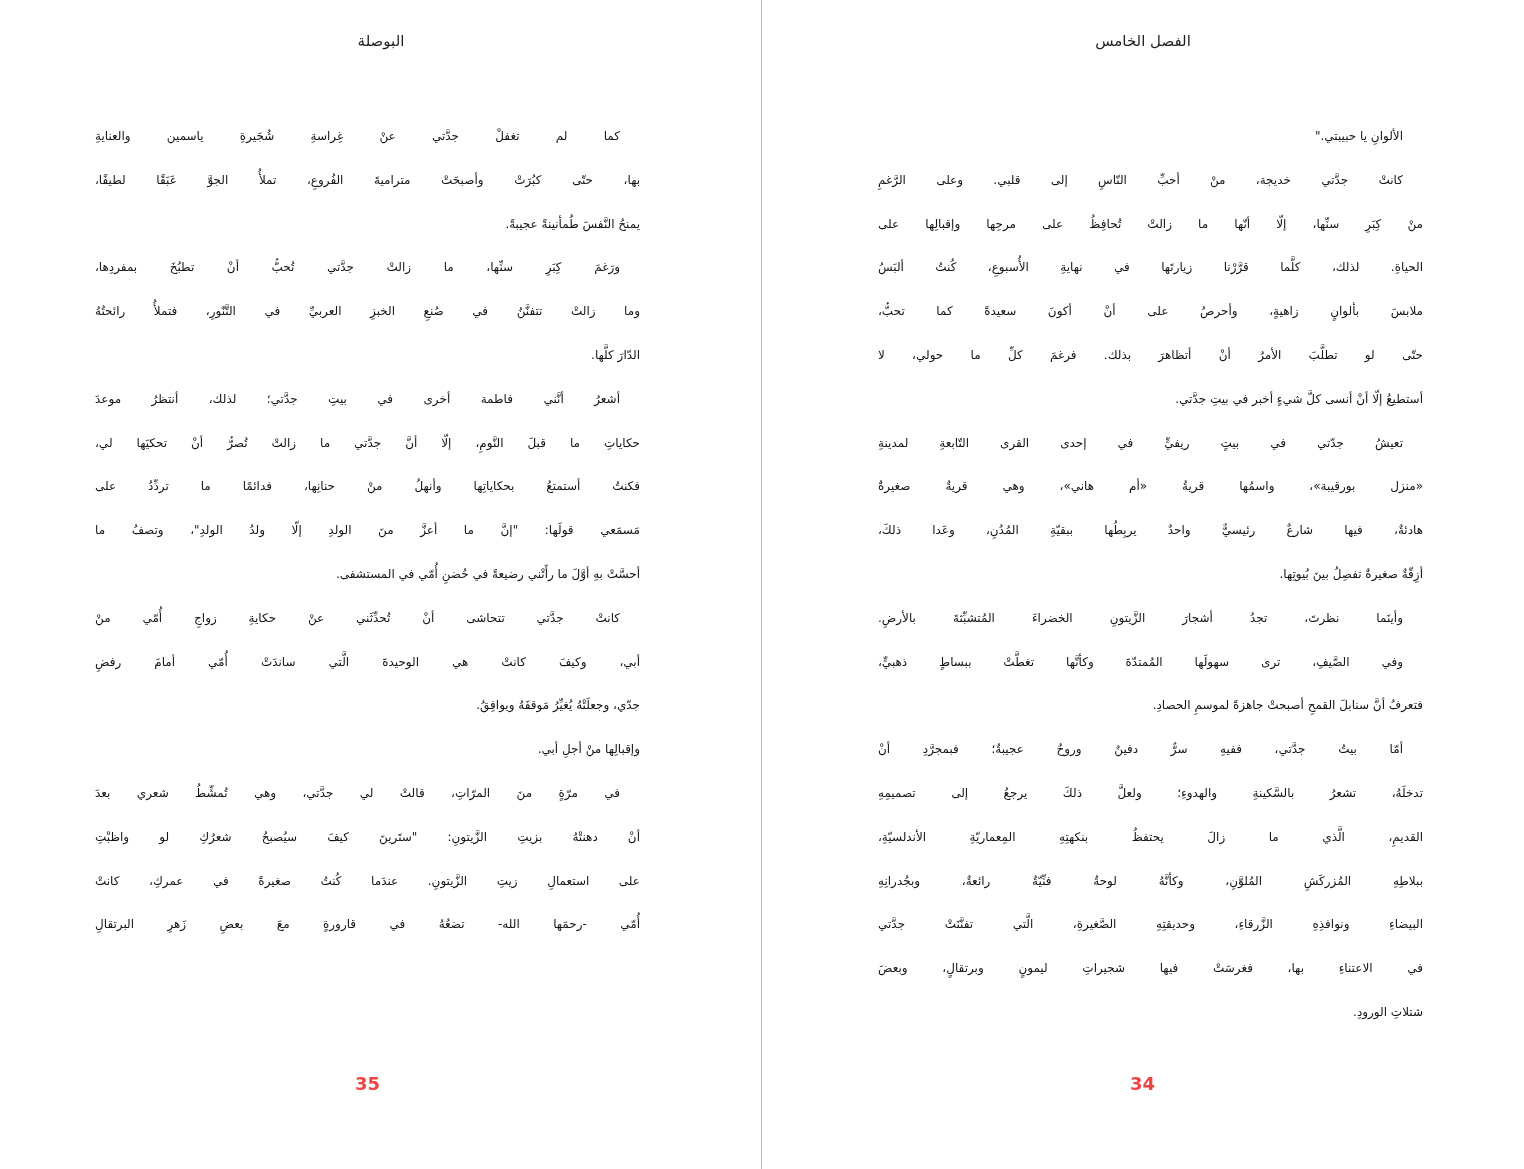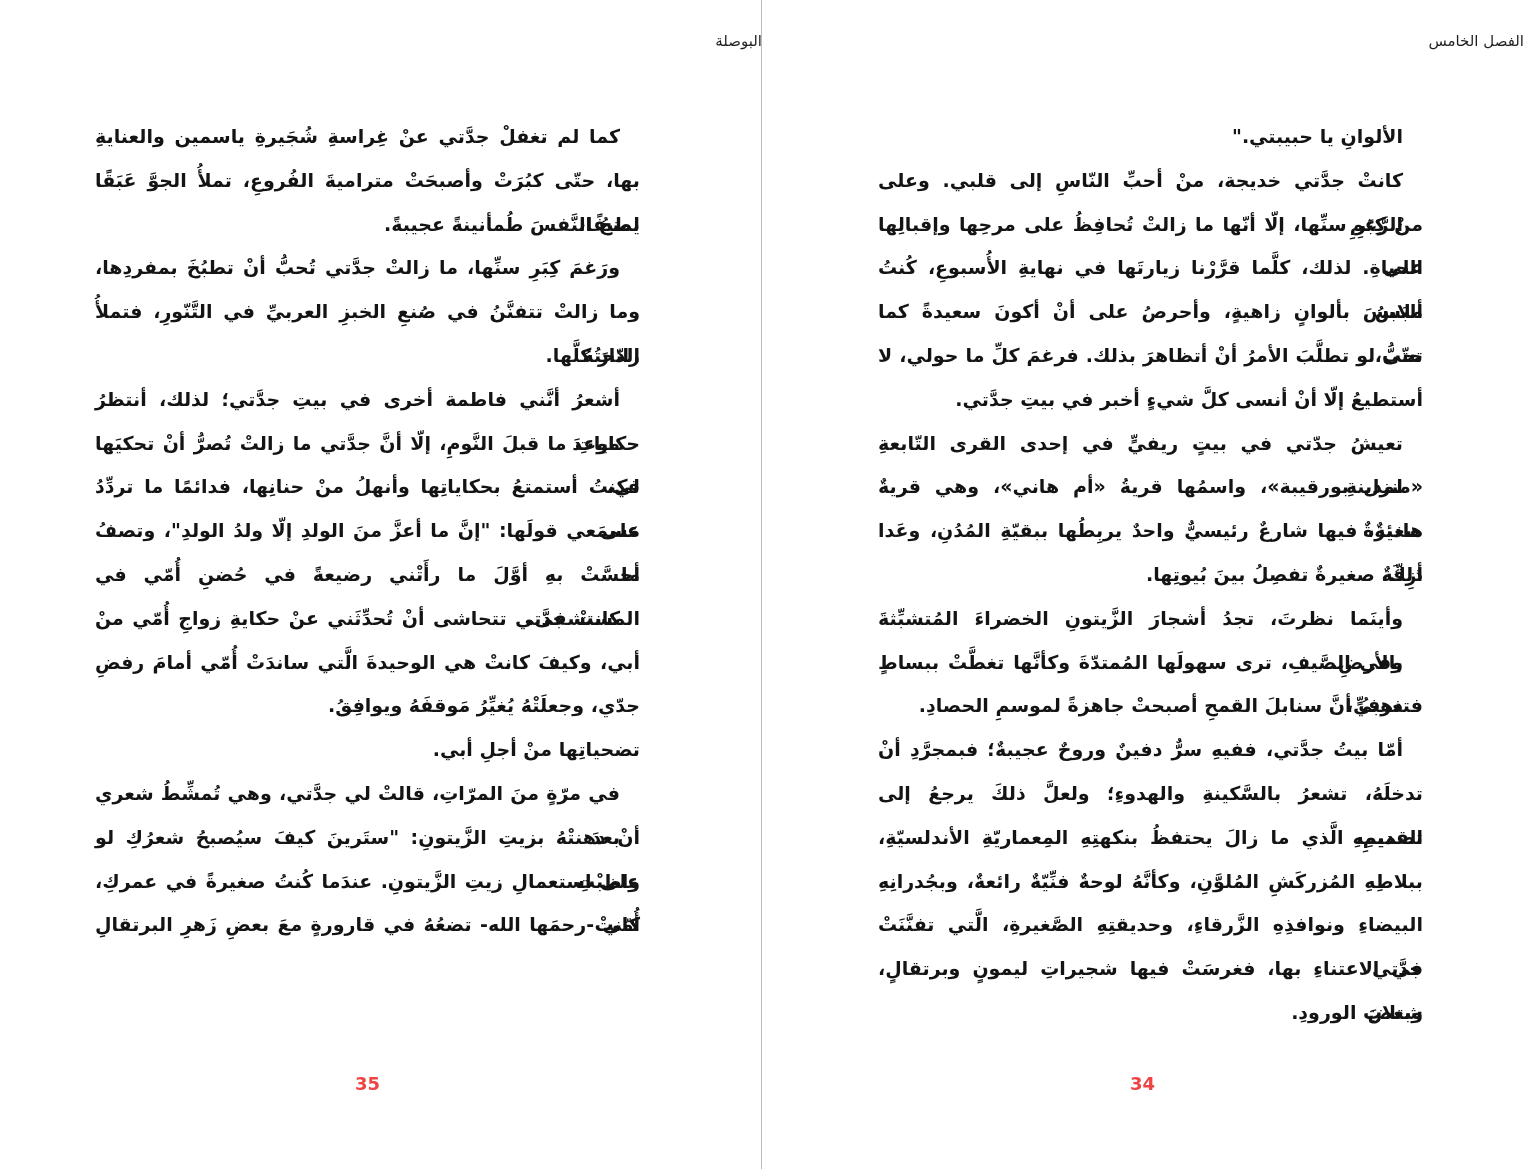--- a/index.html
+++ b/index.html
@@ -11,27 +11,27 @@
   }
   .spread { position: relative; display: flex; width: 1524px; height: 1169px; }
   .page { position: relative; width: 762px; height: 1169px; overflow: hidden; }
   .gutter {
     position: absolute; left: 761px; top: 0;
     width: 1px; height: 1169px;
     background: #bdbdbd;
   }
   .page-header {
     position: absolute; top: 31px; left: 0; width: 762px;
-    direction: rtl;
+    text-align: center; direction: rtl;
     font-size: 15px; color: #1f1f1f; line-height: 20px;
   }
   .page-body {
     position: absolute; top: 115px; width: 545px;
     direction: rtl; unicode-bidi: embed;
-    font-size: 19px; line-height: 43.8px; color: #141414; font-weight: bold;
+    font-size: 12px; line-height: 43.8px; color: #141414;
   }
   .page-left  .page-body { left: 95px;  }
   .page-right .page-body { left: 116px; }
   .line { text-align: justify; text-align-last: justify; height: 43.8px; overflow: visible; }
   .line.indent { padding-right: 20px; }
   .line.plast { text-align-last: right; }
   .page-number {
     position: absolute; top: 1072px; width: 545px;
     text-align: center; font-size: 18px; font-weight: bold;
     color: #ef4444; line-height: 24px;
@@ -54,21 +54,21 @@
         <div class="line">وما زالتْ تتفنَّنُ في صُنعِ الخبزِ العربيِّ في التَّنّورِ، فتملأُ رائحتُهُ</div>
         <div class="line plast">الدّارَ كلَّها.</div>
         <div class="line indent">أشعرُ أنَّني فاطمة أخرى في بيتِ جدَّتي؛ لذلك، أنتظرُ موعدَ</div>
         <div class="line">حكاياتِ ما قبلَ النَّومِ، إلّا أنَّ جدَّتي ما زالتْ تُصرُّ أنْ تحكيَها لي،</div>
         <div class="line">فكنتُ أستمتعُ بحكاياتِها وأنهلُ منْ حنانِها، فدائمًا ما تردِّدُ على</div>
         <div class="line">مَسمَعي قولَها: "إنَّ ما أعزَّ منَ الولدِ إلّا ولدُ الولدِ"، وتصفُ ما</div>
         <div class="line plast">أحسَّتْ بهِ أوَّلَ ما رأَتْني رضيعةً في حُضنِ أُمّي في المستشفى.</div>
         <div class="line indent">كانتْ جدَّتي تتحاشى أنْ تُحدِّثَني عنْ حكايةِ زواجِ أُمّي منْ</div>
         <div class="line">أبي، وكيفَ كانتْ هي الوحيدةَ الَّتي ساندَتْ أُمّي أمامَ رفضِ</div>
         <div class="line plast">جدّي، وجعلَتْهُ يُغيِّرُ مَوقفَهُ ويوافِقُ.</div>
-        <div class="line plast">تضحياتِها منْ أجلِ أبي.</div>
+        <div class="line plast">وإقبالِها منْ أجلِ أبي.</div>
         <div class="line indent">في مرّةٍ منَ المرّاتِ، قالتْ لي جدَّتي، وهي تُمشِّطُ شعري بعدَ</div>
         <div class="line">أنْ دهنتْهُ بزيتِ الزَّيتونِ: "ستَرينَ كيفَ سيُصبحُ شعرُكِ لو واظبْتِ</div>
         <div class="line">على استعمالِ زيتِ الزَّيتونِ. عندَما كُنتُ صغيرةً في عمركِ، كانتْ</div>
         <div class="line">أُمّي -رحمَها الله- تضعُهُ في قارورةٍ معَ بعضِ زَهرِ البرتقالِ</div>
       </div>
     <div class="page-number">35</div>
   </div>
 
   <div class="page page-right">
     <div class="page-header">الفصل الخامس</div>

